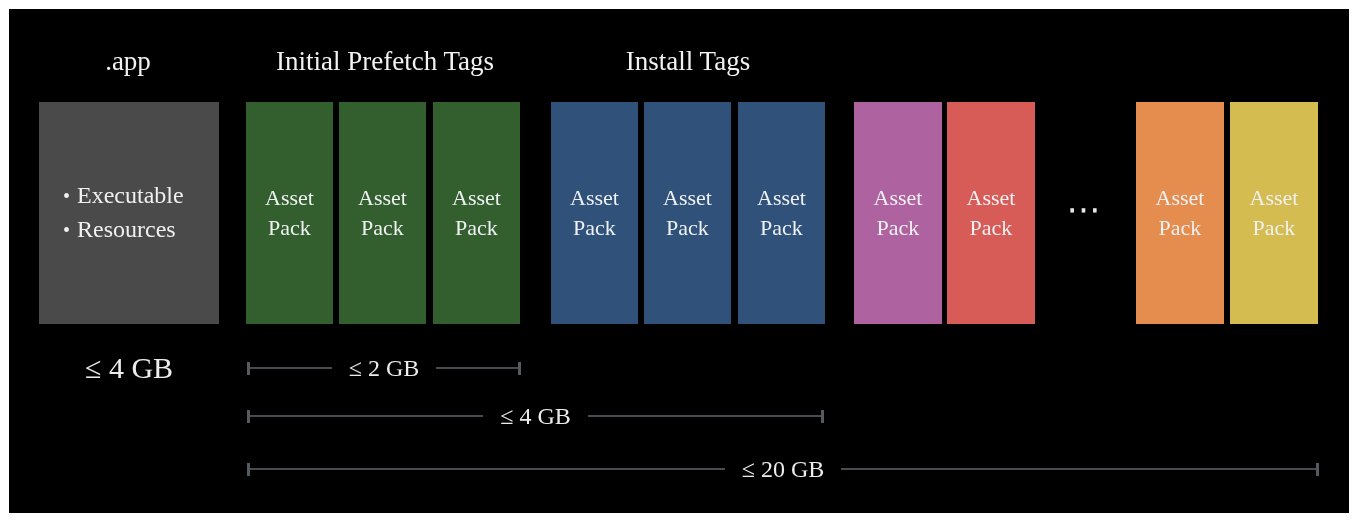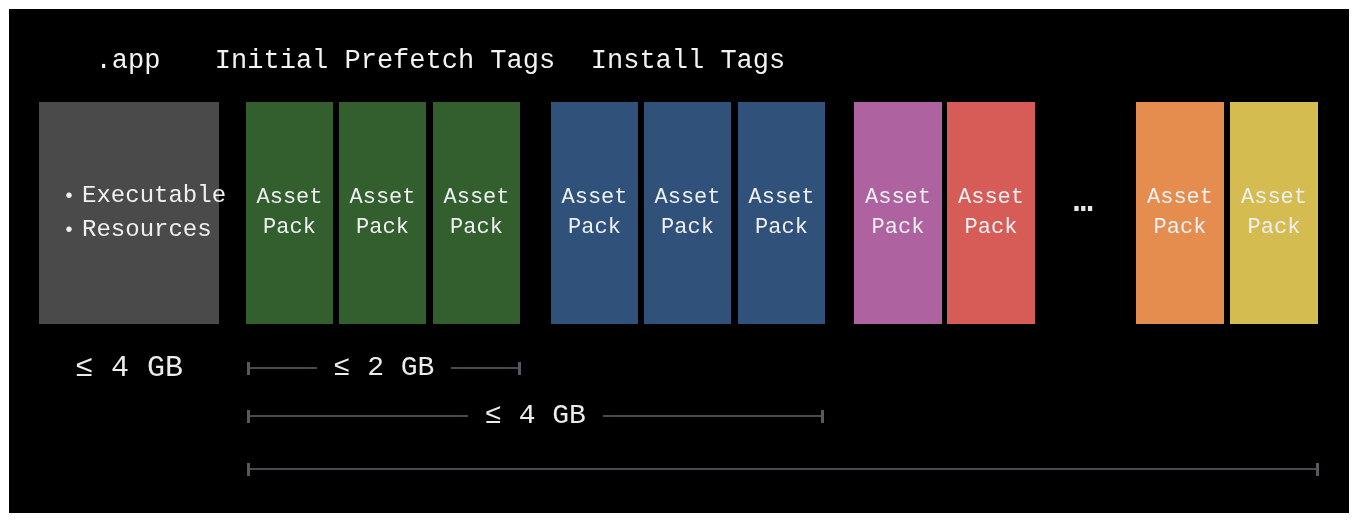--- a/index.html
+++ b/index.html
@@ -1,20 +1,20 @@
 <!DOCTYPE html>
 <html><head>
 <meta charset="utf-8">
 <style>
   html,body{margin:0;padding:0;}
   .stage{
     position:relative;
     width:1360px;height:524px;
     background:#ffffff;
-    font-family:Liberation Mono, monospace;
+    font-family:Liberation Serif, serif;
     overflow:hidden;
   }
   .slide{
     position:absolute;left:9px;top:9px;
     width:1340px;height:504px;
     background:#000000;
   }
   
   .hdr{
     position:absolute;top:36px;height:32px;line-height:32px;
@@ -55,21 +55,21 @@
     position:absolute;left:30px;top:342px;width:180px;height:34px;
     text-align:center;color:#ececec;font-size:30px;line-height:34px;
   }
   .mline{
     position:absolute;height:34px;
     display:flex;align-items:center;
   }
   .mline .rule{flex:1;height:2px;background:#474c53;}
   .mline .tick{width:3px;height:13px;background:#555a61;}
   .mline .mlabel{
-    color:#ececec;font-size:28px;line-height:34px;
+    color:#ececec;font-size:24px;line-height:34px;
     margin:0 17px;white-space:nowrap;
   }
   .m-2gb {left:238px;top:342px;width:274px;}
   .m-4gb {left:238px;top:390px;width:577px;}
   .m-20gb{left:238px;top:443px;width:1072px;}
 </style>
 </head>
 <body>
 
 <div class="stage">
@@ -134,18 +134,19 @@
       <span class="tick"></span>
       <span class="rule"></span>
       <span class="mlabel">≤ 4 GB</span>
       <span class="rule"></span>
       <span class="tick"></span>
     </div>
 
     <div class="mline m-20gb">
       <span class="tick"></span>
       <span class="rule"></span>
+      <span class="mlabel">≤ 20 GB</span>
       <span class="rule"></span>
       <span class="tick"></span>
     </div>
 
   </div>
 </div>
 
 </body></html>

